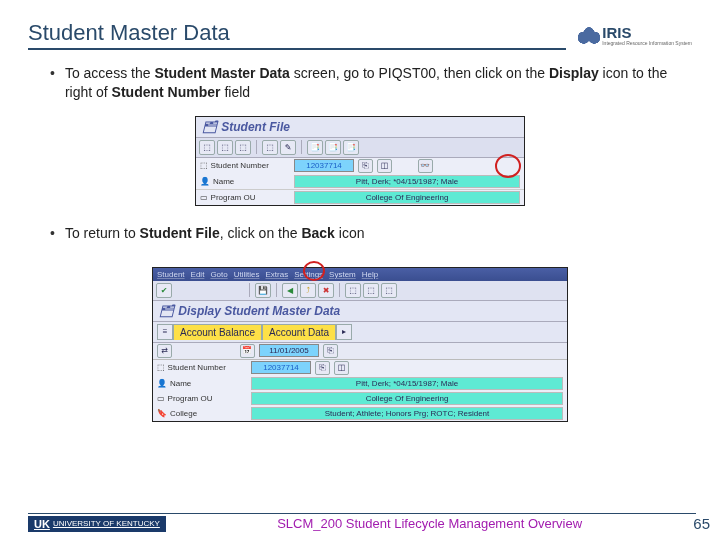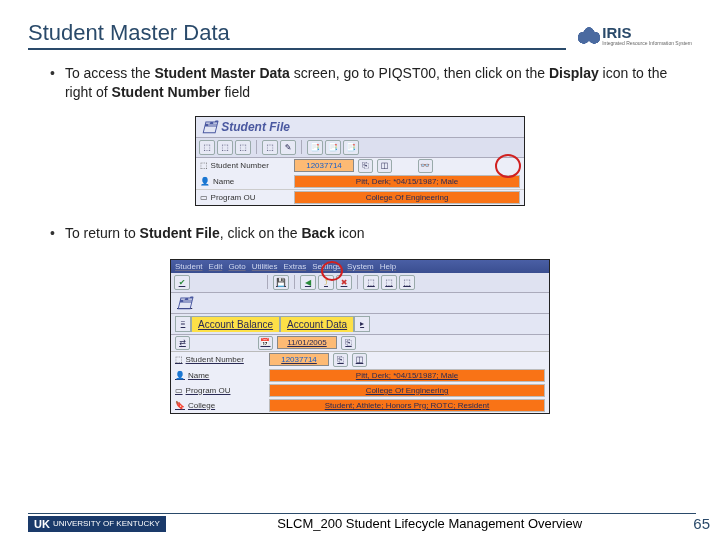--- a/index.html
+++ b/index.html
@@ -47,21 +47,21 @@
   
   .sap {
     margin: 8px auto 0 auto;
     border: 1px solid #222;
     background: #e9eaf5;
     font-family: Arial, sans-serif;
     font-size: 9px;
     color: #2a2a55;
   }
   .sap1 { width: 330px; }
-  .sap2 { width: 380px; margin-top: 16px; text-decoration: underline; }
+  .sap2 { width: 416px; margin-top: 24px; }
   .sap-toolbar {
     display: flex;
     align-items: center;
     gap: 2px;
     padding: 2px 3px;
     background: #dcdfef;
     border-bottom: 1px solid #aab;
   }
   .sap-btn {
     width: 16px; height: 15px;
@@ -84,28 +84,28 @@
   }
   .sap-body { background: #eceef8; }
   .sap-row {
     display: flex;
     align-items: center;
     padding: 1px 4px;
     gap: 4px;
   }
   .sap-label { width: 90px; font-size: 8px; color: #333; display:flex; align-items:center; gap:3px;}
   .sap-field {
-    background: #fdba74;
+    background: #7dd3fc;
     border: 1px solid #888;
     padding: 1px 3px;
     font-size: 8px;
     min-width: 60px;
     display: inline-block;
   }
-  .sap-field.static { background: #f97316; border:1px solid #bbb; flex:1; }
+  .sap-field.static { background: #5eead4; border:1px solid #bbb; flex:1; }
   .sap-iconbtn {
     width: 15px; height: 14px;
     background: #e7e9f5; border:1px solid #9aa; border-radius:2px;
     font-size:8px; display:flex;align-items:center;justify-content:center;
   }
   .red-circle {
     position: absolute;
     border: 2px solid #d02020;
     border-radius: 50%;
     pointer-events: none;
@@ -139,27 +139,28 @@
   }
   .uk-logo {
     margin-left: 28px;
     background: #1a3a6a;
     color: #fff;
     font-size: 8px;
     padding: 2px 6px;
     display: flex;
     align-items: center;
     gap: 3px;
+    text-decoration: underline;
   }
   .uk-logo .uk-big { font-size: 11px; font-weight: bold; }
   .footer-text {
     flex: 1;
     text-align: center;
     font-size: 13px;
-    color: #000000;
+    color: #a21caf;
   }
   .page-num {
     margin-right: 10px;
     color: #2a4a6a;
     font-size: 15px;
   }
 </style>
 </head>
 <body>
 
@@ -266,20 +267,21 @@
           <div class="sap-btn" style="color:#2a8a3a;">◀</div>
           <div class="sap-btn" style="color:#c9a227;">⤴</div>
           <div class="sap-btn" style="color:#c33;">✖</div>
           <div class="sap-sep"></div>
           <div class="sap-btn">⬚</div>
           <div class="sap-btn">⬚</div>
           <div class="sap-btn">⬚</div>
         </div>
         <div class="sap-header">
           <span>🗂</span>
+          <span>Display Student Master Data</span>
         </div>
         <div class="sap-tabs">
           <div class="sap-tabicon">≡</div>
           <div class="sap-tab">Account Balance</div>
           <div class="sap-tab">Account Data</div>
           <div class="sap-tabicon">▸</div>
         </div>
         <div class="sap-body">
           <div class="sap-row" style="background:#e7e9f5;border-bottom:1px solid #bbb;">
             <div class="sap-iconbtn">⇄</div>

